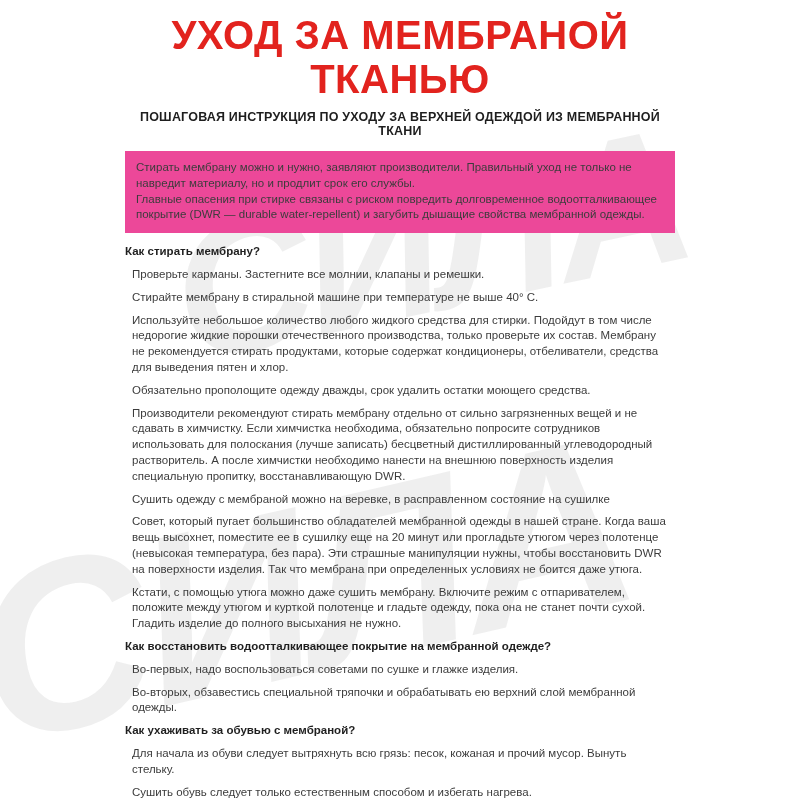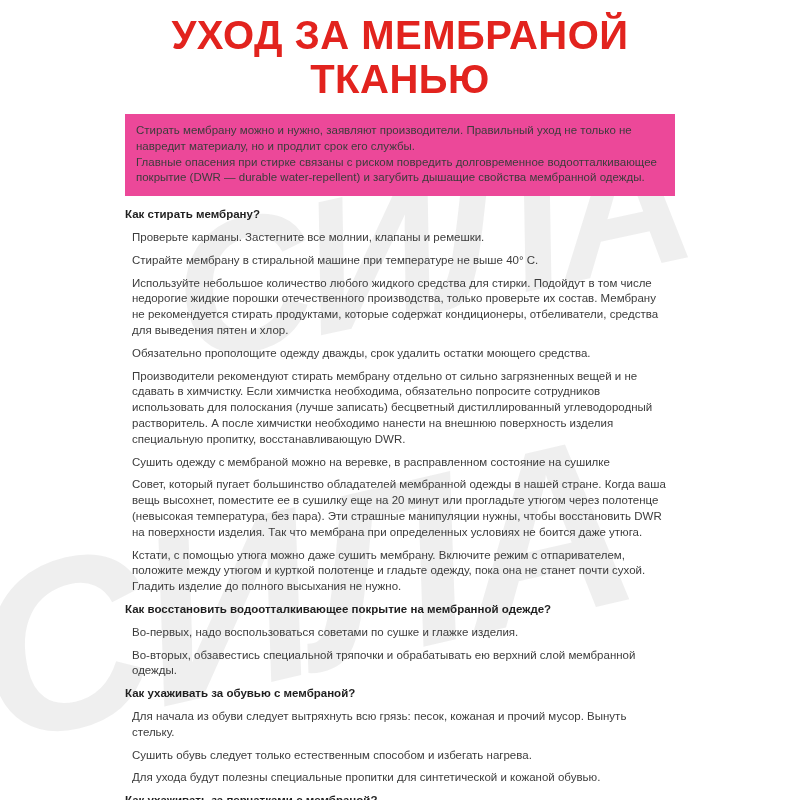--- a/index.html
+++ b/index.html
@@ -93,20 +93,21 @@
 </head>
 <body>
 
 <div class="page">
 
   <div class="watermark wm-1">СИЛА</div>
   <div class="watermark wm-2">СИЛА</div>
 
   <div class="content">
     <div class="doc-title">УХОД ЗА МЕМБРАНОЙ ТКАНЬЮ</div>
+    <div class="doc-subtitle">ПОШАГОВАЯ ИНСТРУКЦИЯ ПО УХОДУ ЗА ВЕРХНЕЙ ОДЕЖДОЙ ИЗ МЕМБРАННОЙ ТКАНИ</div>
 
     <div class="intro-box">
         <p>Стирать мембрану можно и нужно, заявляют производители. Правильный уход не только не навредит материалу, но и продлит срок его службы.</p>
         <p>Главные опасения при стирке связаны с риском повредить долговременное водоотталкивающее покрытие (DWR — durable water-repellent) и загубить дышащие свойства мембранной одежды.</p>
       </div>
 
     <div class="sections">
         <div class="sec-h">Как стирать мембрану?</div>
         <p class="body-p">Проверьте карманы. Застегните все молнии, клапаны и ремешки.</p>
         <p class="body-p">Стирайте мембрану в стиральной машине при температуре не выше 40° С.</p>

